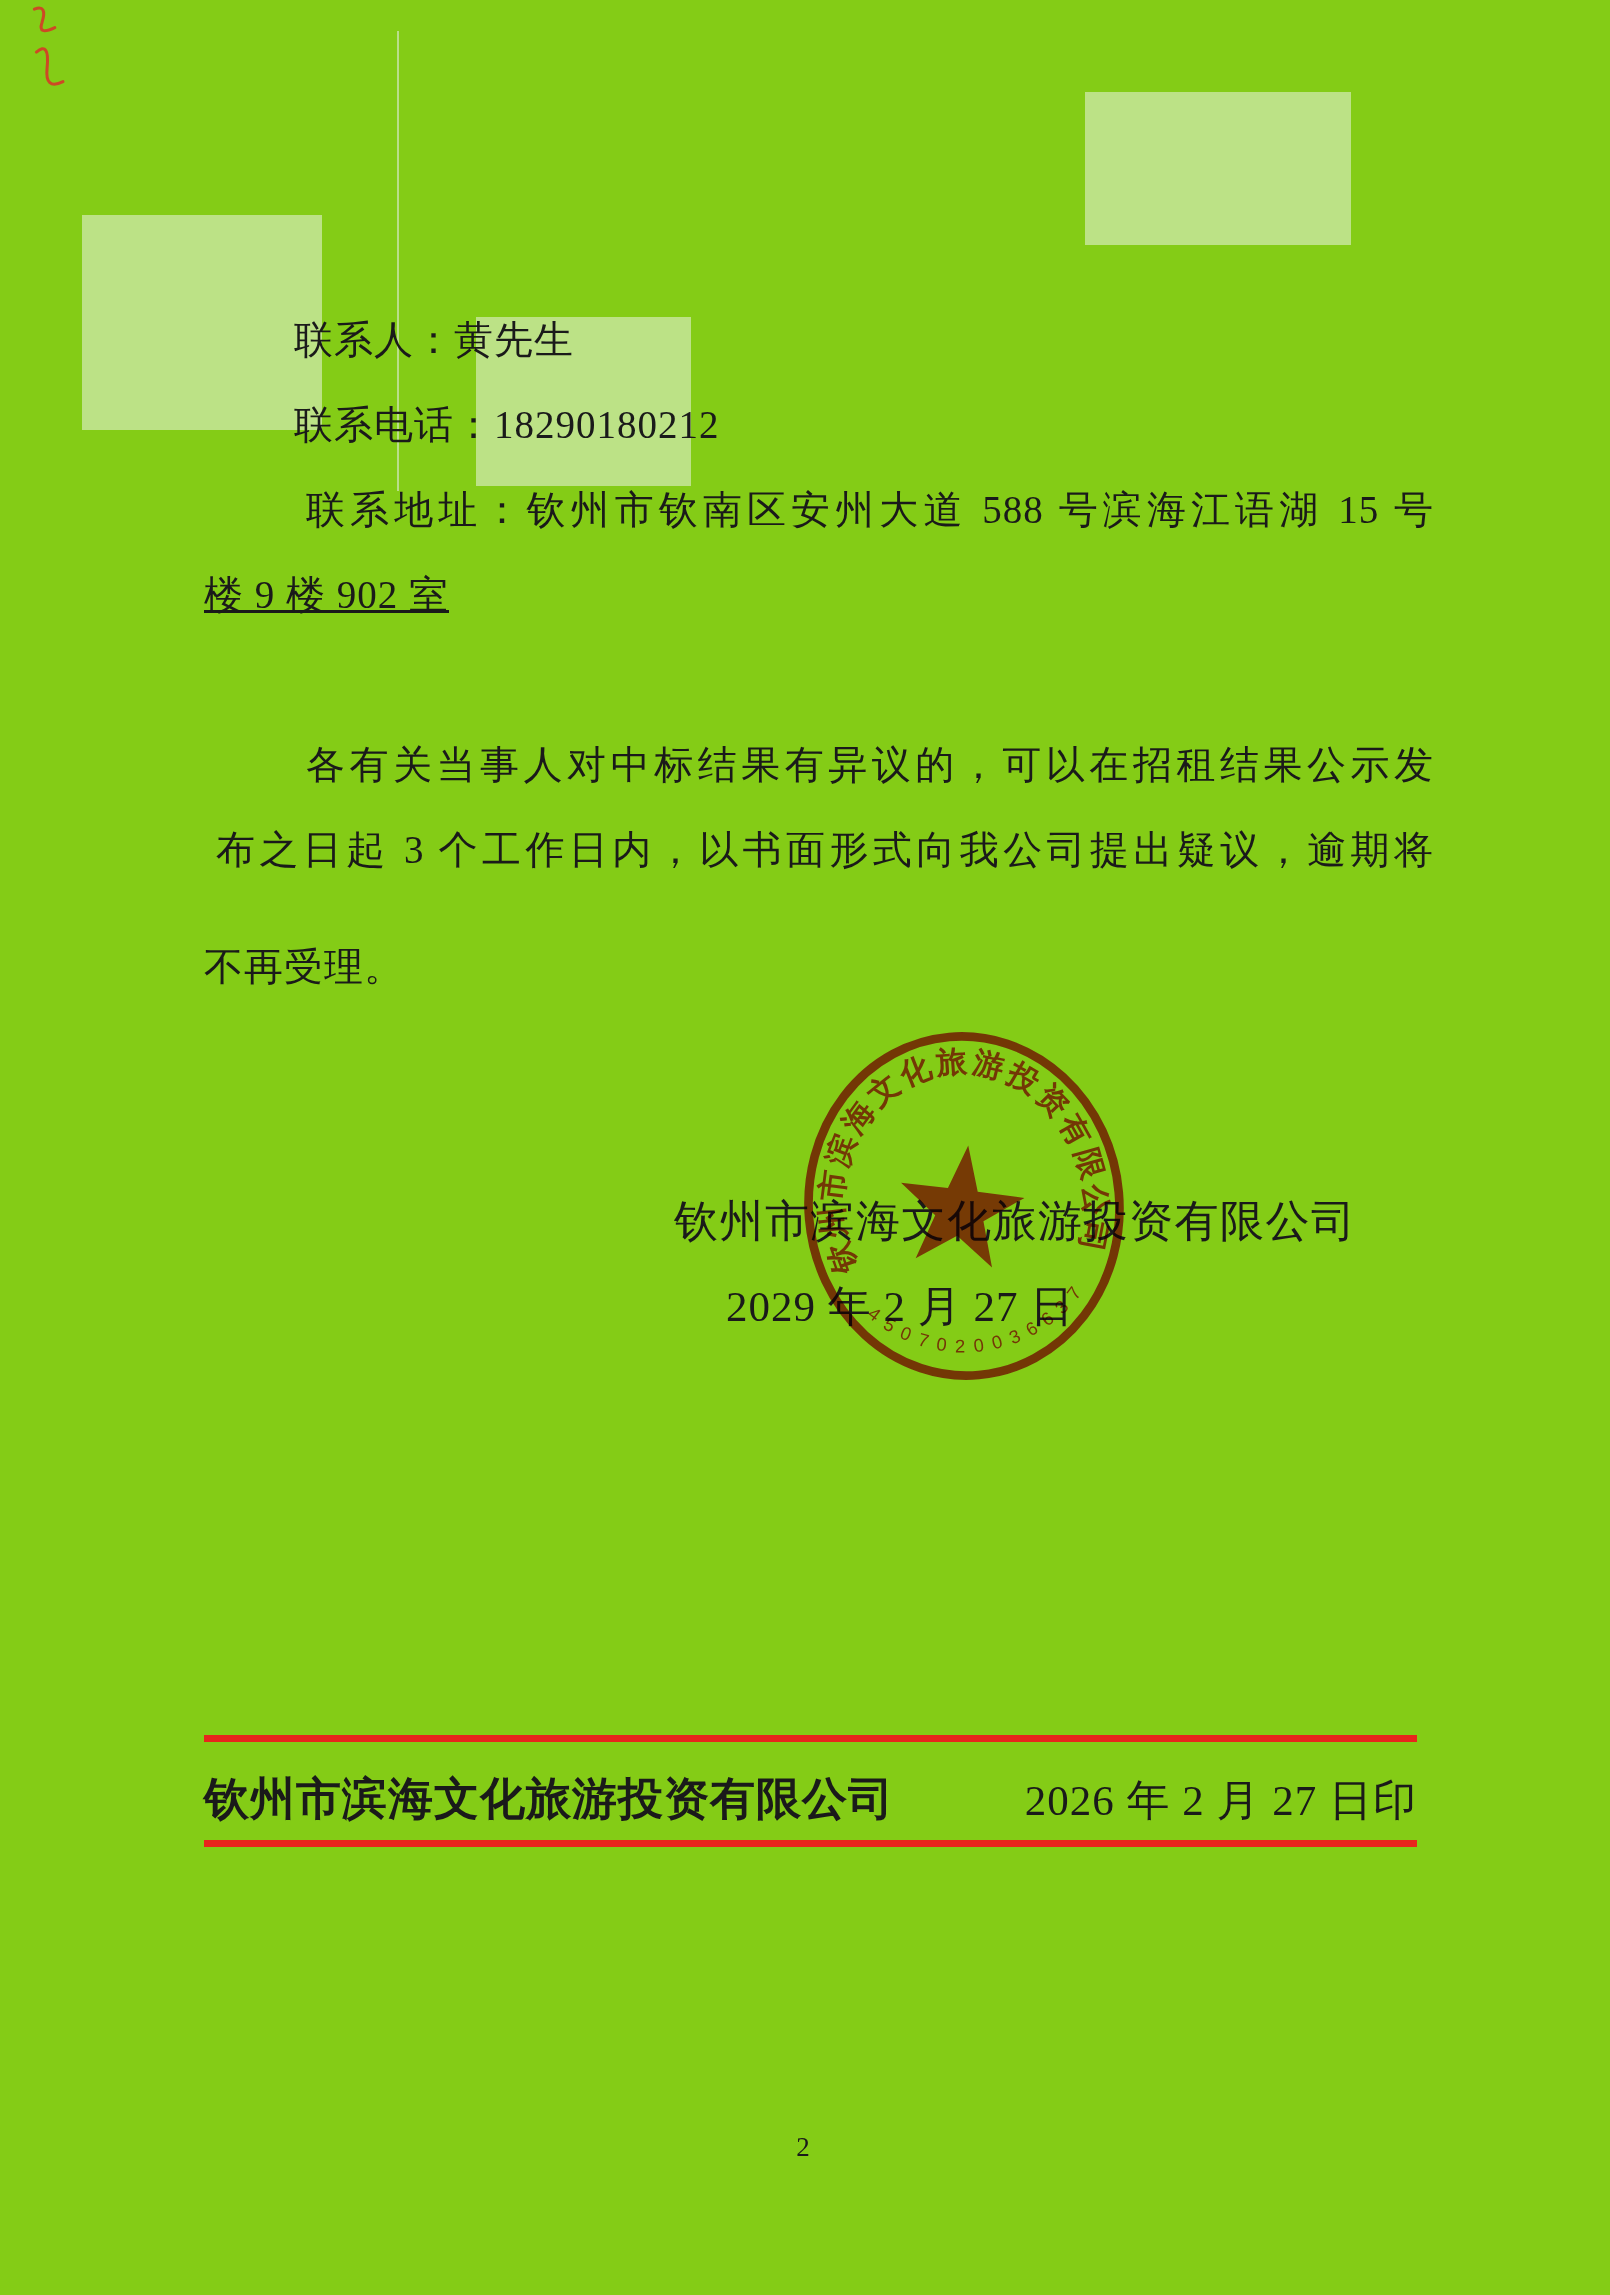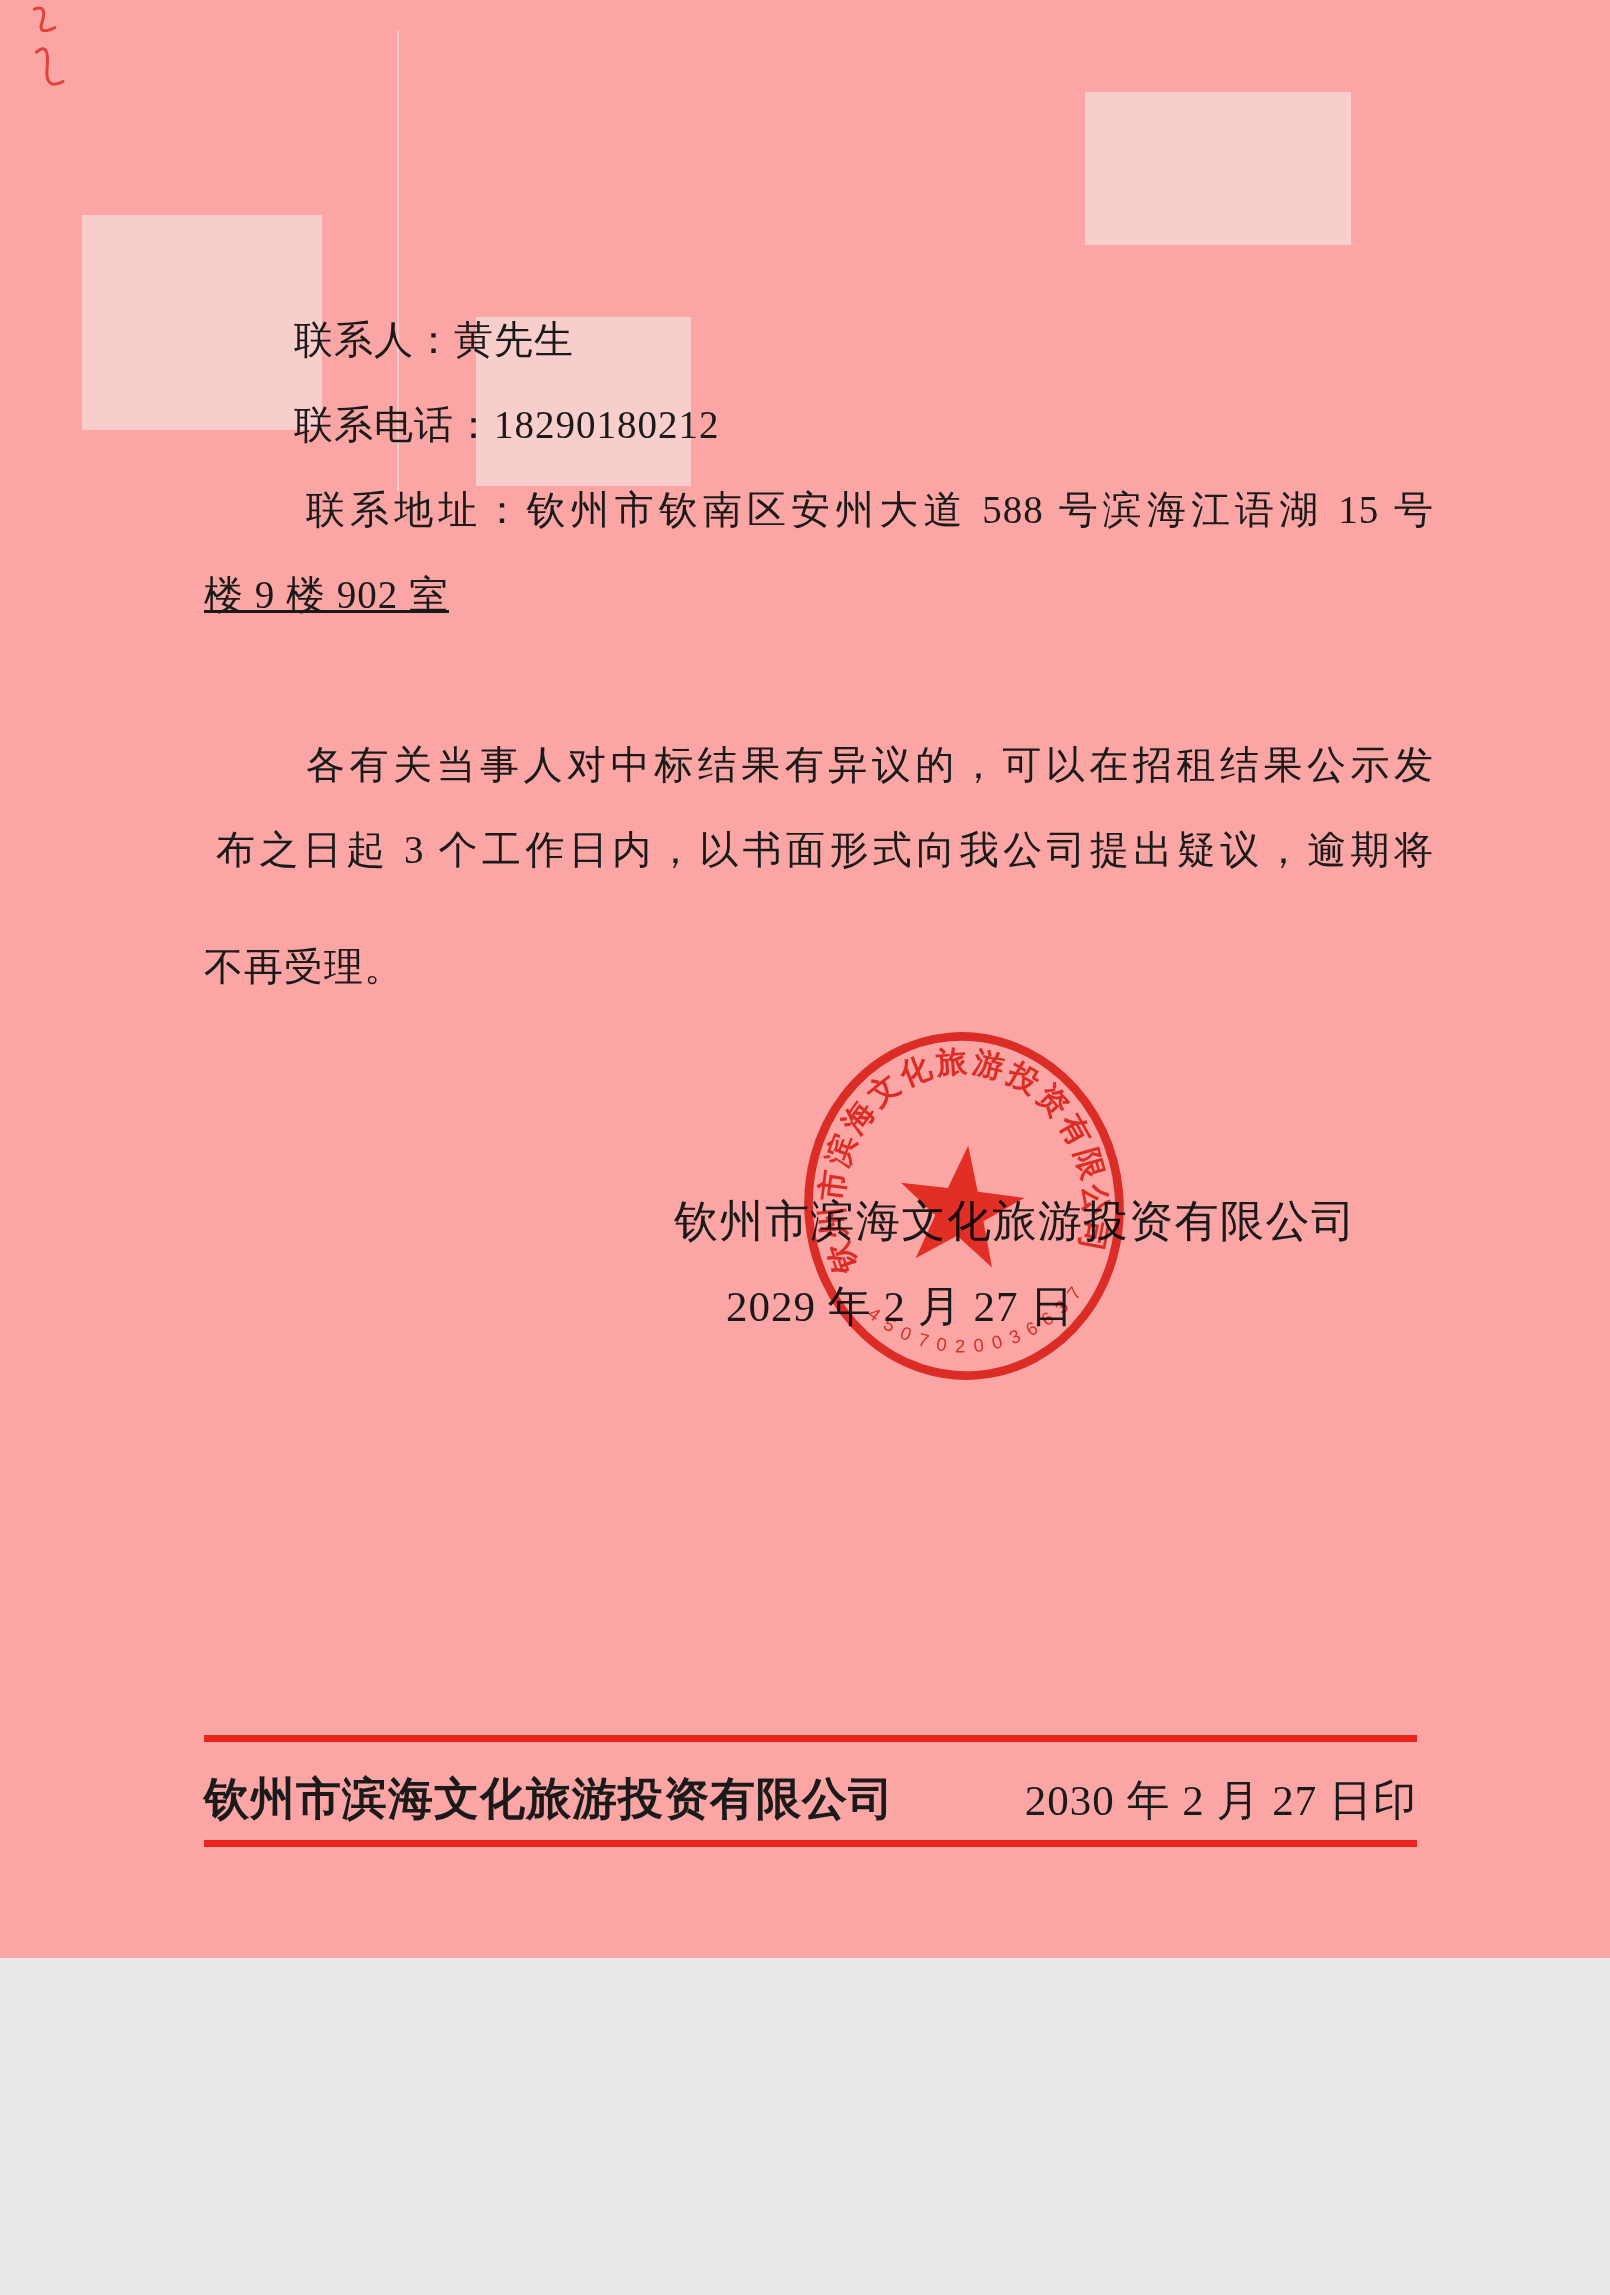--- a/index.html
+++ b/index.html
@@ -1,20 +1,20 @@
 <!DOCTYPE html>
 <html style="font-size:8.2px"><head>
 <meta charset="utf-8">
 <title>Document</title>
 <style>
   html,body{margin:0;padding:0;background:#e9e9e9;}
   #page{
     position:relative;
-    width:1611px;height:1958px;
-    background:#fca5a5;
+    width:1611px;height:2295px;
+    background:#84cc16;
     font-family:"Liberation Serif","DejaVu Serif",serif;
     color:#1a1a1a;
     overflow:hidden;
   }
   
   .streak{position:absolute;background:#e7edec;opacity:.55;}
   .noise{position:absolute;background:#f3f7f6;opacity:.5;}
   
   .line{
     position:absolute;
@@ -110,19 +110,19 @@
     <text class="arc-text" fill="#dc372a">
       <textPath href="#arcTop" startOffset="8">钦州市滨海文化旅游投资有限公司</textPath>
     </text>
     <text class="serial-text" fill="#dc372a">
       <textPath href="#arcBottom" startOffset="10">4507020036637</textPath>
     </text>
   </svg>
 
   <div class="footer-rule" style="top:1735px;background:#e8251c;"></div>
   <div class="footer-company">钦州市滨海文化旅游投资有限公司</div>
-  <div class="footer-date">2030 年 2 月 27 日印</div>
+  <div class="footer-date">2026 年 2 月 27 日印</div>
   <div class="footer-rule" style="top:1840px;background:#e8251c;"></div>
 
   <div class="page-number">2</div>
 
 </div>
 
 
 </body></html>

